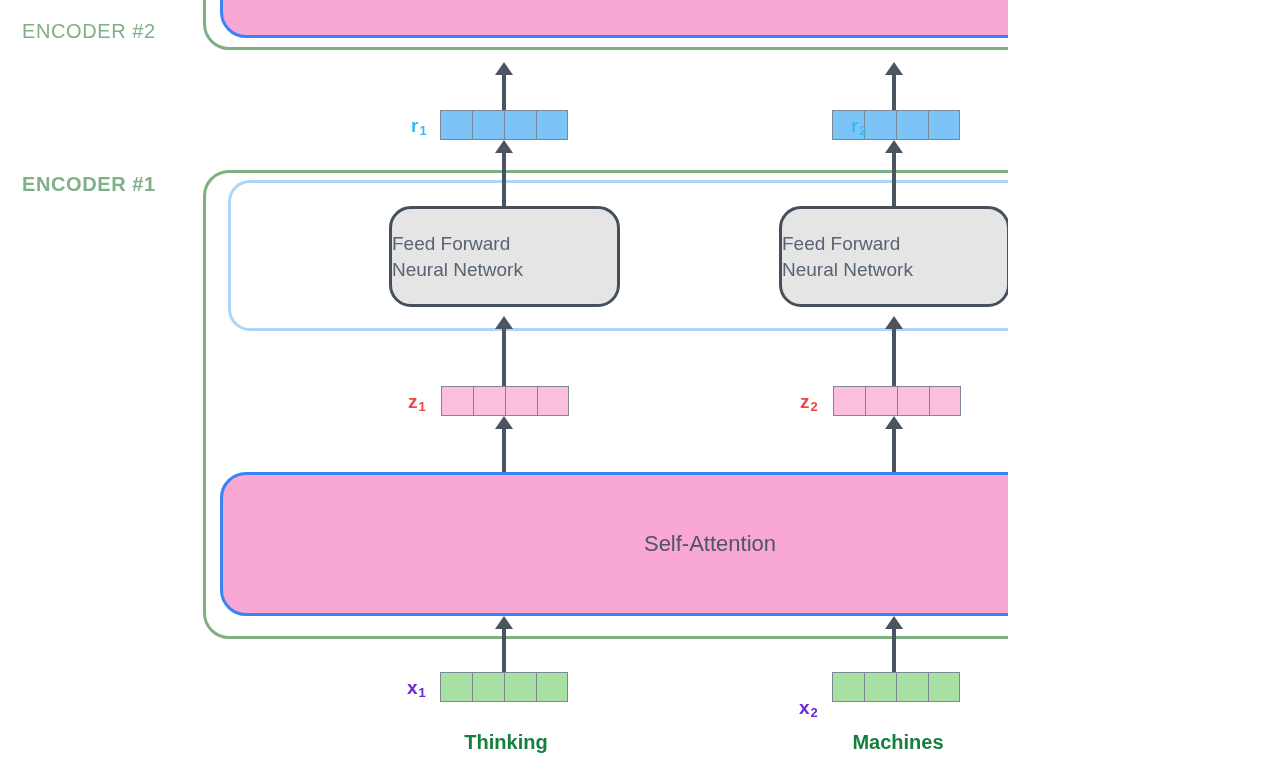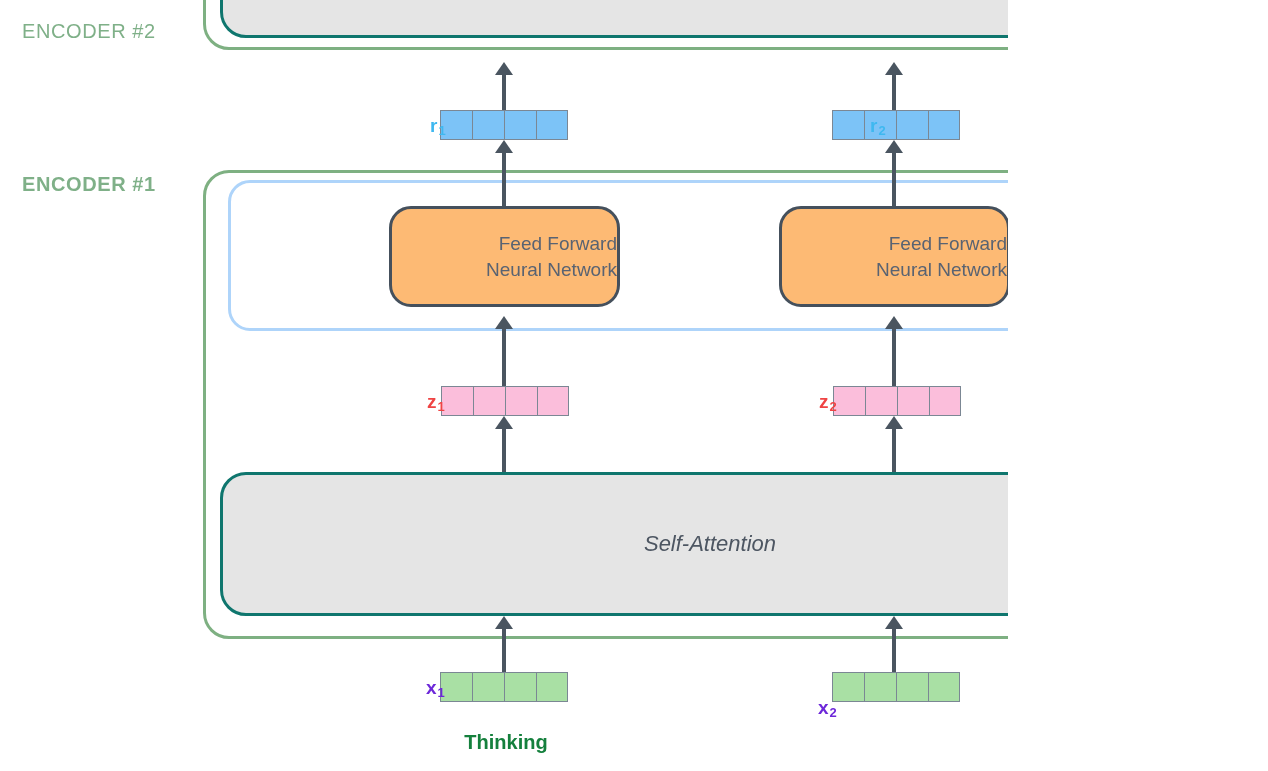--- a/index.html
+++ b/index.html
@@ -50,28 +50,27 @@
     letter-spacing: 0.6px;
     white-space: nowrap;
     font-weight: 400;
   }
   #encoder2-label { left: 22px; top: 20px; }
   #encoder1-label { left: 22px; top: 173px; font-weight: bold; }
 
   
   .self-attention {
     position: absolute;
-    background: #e5e5e5;
-    border: 3px solid #0f766e;
+    background: #f9a8d4;
+    border: 3px solid #3b82f6;
     border-radius: 26px;
     box-sizing: border-box;
     display: flex;
     align-items: center;
     justify-content: center;
-    font-style: italic;
   }
   #sa-encoder2 {
     left: 220px;
     top: -96px;
     width: 980px;
     height: 134px;
   }
   #sa-encoder1 {
     left: 220px;
     top: 472px;
@@ -93,27 +92,27 @@
     height: 151px;
     border: 3px solid #aed4fa;
     border-radius: 22px;
     box-sizing: border-box;
     background: transparent;
   }
 
   
   .ffnn-box {
     position: absolute;
-    background: #fdba74;
+    background: #e5e5e5;
     border: 3px solid #45505c;
     border-radius: 22px;
     box-sizing: border-box;
     display: flex;
     flex-direction: column;
-    align-items: flex-end;
+    align-items: flex-start;
     justify-content: center;
     line-height: 1.32;
   }
   #ffnn-1 { left: 389px; top: 206px; width: 231px; height: 101px; }
   #ffnn-2 { left: 779px; top: 206px; width: 231px; height: 101px; }
   .ffnn-text {
     color: #596372;
     font-size: 19px;
     text-align: center;
     white-space: nowrap;
@@ -139,21 +138,20 @@
   .v-pink  .cell { background: #fbbedb; }
   .v-green .cell { background: #a9e0a4; }
 
   
   .vec-label {
     position: absolute;
     font-size: 19px;
     font-weight: bold;
     white-space: nowrap;
     line-height: 1;
-    margin-left: 19px;
   }
   .vec-label sub {
     font-size: 13px;
     font-weight: bold;
     vertical-align: baseline;
     position: relative;
     top: 3px;
     left: 1px;
   }
   .lbl-blue  { color: #3eb8f0; }
@@ -304,20 +302,21 @@
     <div class="cell"></div>
     <div class="cell"></div>
     <div class="cell"></div>
     <div class="cell"></div>
   </div>
   <div id="lbl-x2" class="vec-label lbl-green">
     <span>x</span><sub>2</sub>
   </div>
 
   <div id="word-1" class="token-word">Thinking</div>
+  <div id="word-2" class="token-word">Machines</div>
 
   <div id="arrow-r1-up" class="arrow">
     <div class="head"></div>
     <div class="shaft"></div>
   </div>
   <div id="arrow-r2-up" class="arrow">
     <div class="head"></div>
     <div class="shaft"></div>
   </div>
   <div id="arrow-ffn1-r1" class="arrow">

